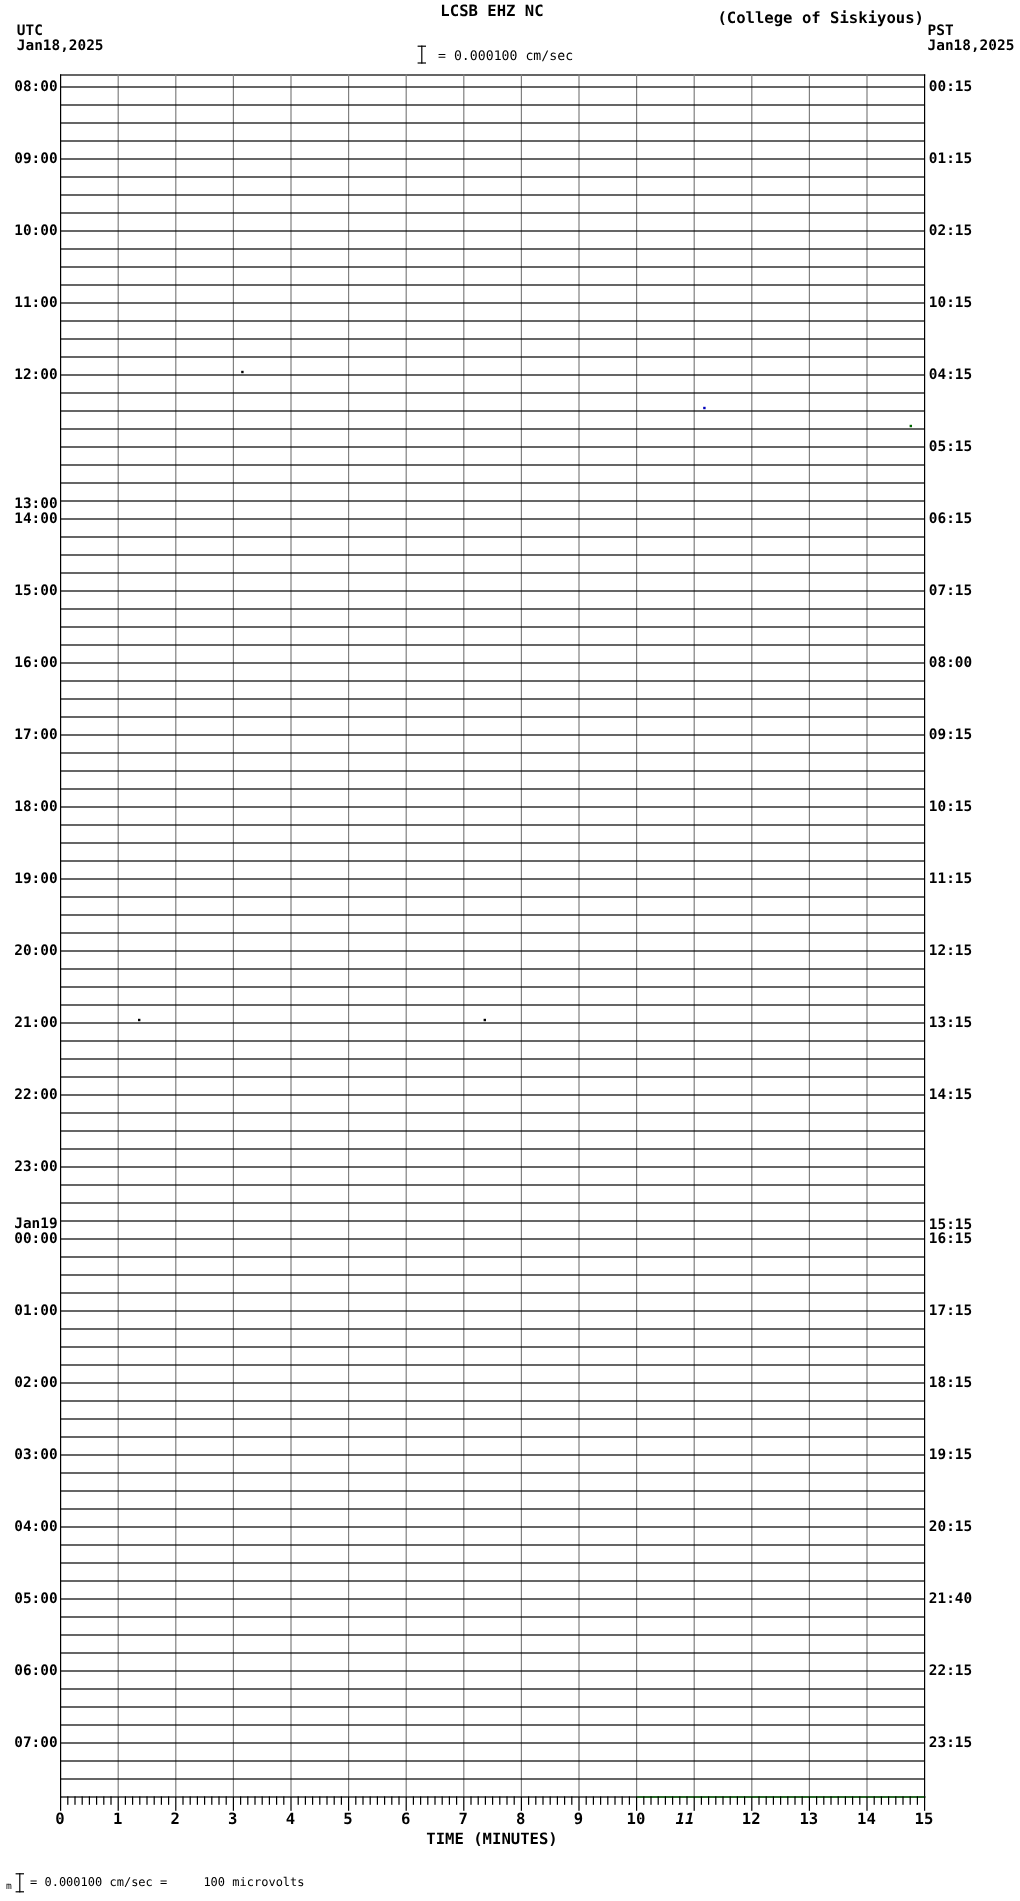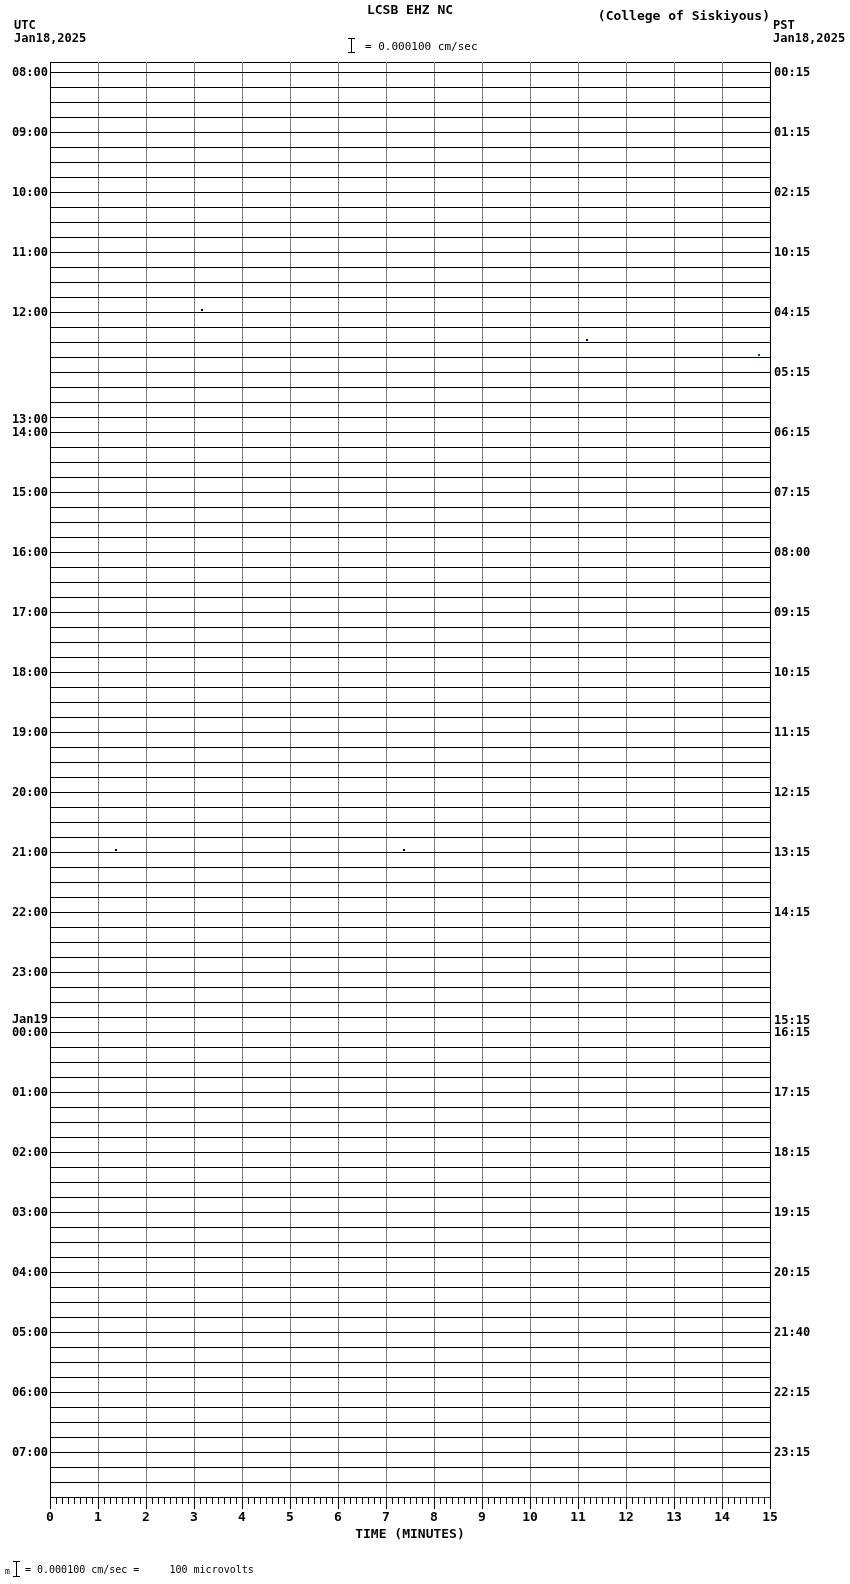--- a/index.html
+++ b/index.html
@@ -348,21 +348,21 @@
       <div class="lbl f13" style="left: 83px; top: 1510px; width: 30px; text-align: center;">1</div>
       <div class="lbl f13" style="left: 131px; top: 1510px; width: 30px; text-align: center;">2</div>
       <div class="lbl f13" style="left: 179px; top: 1510px; width: 30px; text-align: center;">3</div>
       <div class="lbl f13" style="left: 227px; top: 1510px; width: 30px; text-align: center;">4</div>
       <div class="lbl f13" style="left: 275px; top: 1510px; width: 30px; text-align: center;">5</div>
       <div class="lbl f13" style="left: 323px; top: 1510px; width: 30px; text-align: center;">6</div>
       <div class="lbl f13" style="left: 371px; top: 1510px; width: 30px; text-align: center;">7</div>
       <div class="lbl f13" style="left: 419px; top: 1510px; width: 30px; text-align: center;">8</div>
       <div class="lbl f13" style="left: 467px; top: 1510px; width: 30px; text-align: center;">9</div>
       <div class="lbl f13" style="left: 515px; top: 1510px; width: 30px; text-align: center;">10</div>
-      <div class="lbl f13" style="left: 563px; top: 1510px; width: 30px; text-align: center;">11</div>
+      <div class="lbl f13" style="left: 563px; top: 1510px; width: 30px; text-align: left; font-style: italic;">11</div>
       <div class="lbl f13" style="left: 611px; top: 1510px; width: 30px; text-align: center;">12</div>
       <div class="lbl f13" style="left: 659px; top: 1510px; width: 30px; text-align: center;">13</div>
       <div class="lbl f13" style="left: 707px; top: 1510px; width: 30px; text-align: center;">14</div>
       <div class="lbl f13" style="left: 755px; top: 1510px; width: 30px; text-align: center;">15</div>
     </div>
 
   <div class="lbl f13 center-band" style="top:1527px;">TIME (MINUTES)</div>
 
   <div class="lbl f8" style="left:5px; top:1568px; font-weight:normal;">m</div>
   <span class="ibeam" style="left:13px; top:1561px; height:16px;">

